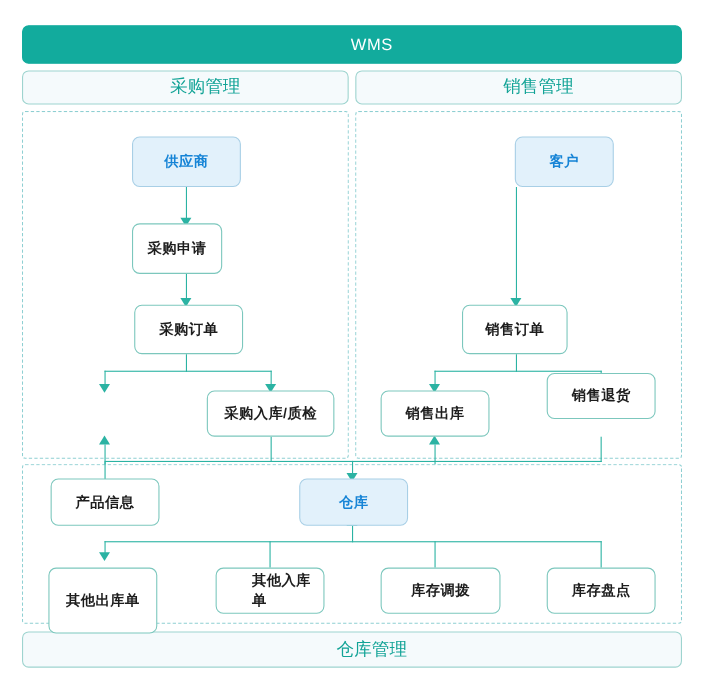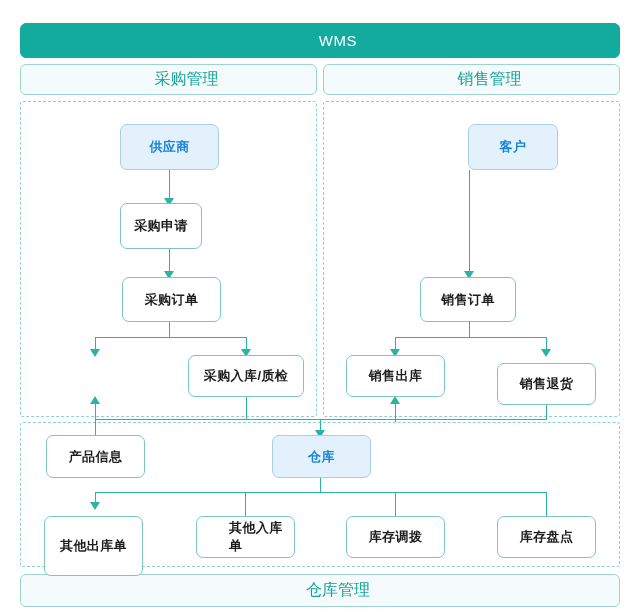--- a/index.html
+++ b/index.html
@@ -170,29 +170,29 @@
 
 
   <div class="node" style="left:188px;top:355px;width:116px;height:42px;">采购入库/质检</div>
 
   <div class="node accent" style="left:424px;top:124px;width:90px;height:46px;margin-left:44px;">客户</div>
 
   <div class="node" style="left:420px;top:277px;width:96px;height:45px;">销售订单</div>
 
   <div class="node" style="left:346px;top:355px;width:99px;height:42px;">销售出库</div>
 
-  <div class="node" style="left:497px;top:363px;width:99px;height:42px;">销售退货</div>
+  <div class="node" style="left:497px;top:339px;width:99px;height:42px;">销售退货</div>
 
   <div class="node" style="left:46px;top:435px;width:99px;height:43px;">产品信息</div>
 
   <div class="node accent" style="left:272px;top:435px;width:99px;height:43px;">仓库</div>
 
   <div class="node" style="left:44px;top:516px;width:99px;height:60px;">其他出库单</div>
 
   <div class="node" style="left:196px;top:516px;width:99px;height:42px;padding-left:32px;">其他入库单</div>
 
-  <div class="node" style="left:346px;top:516px;width:99px;height:42px;">库存调拨</div>
+  <div class="node" style="left:346px;top:516px;width:109px;height:42px;">库存调拨</div>
 
   <div class="node" style="left:497px;top:516px;width:99px;height:42px;">库存盘点</div>
 
   <div class="banner banner-sub" style="left:20px;top:574px;width:600px;height:33px;">仓库管理</div>
 
 </div>
 
 </body></html>

